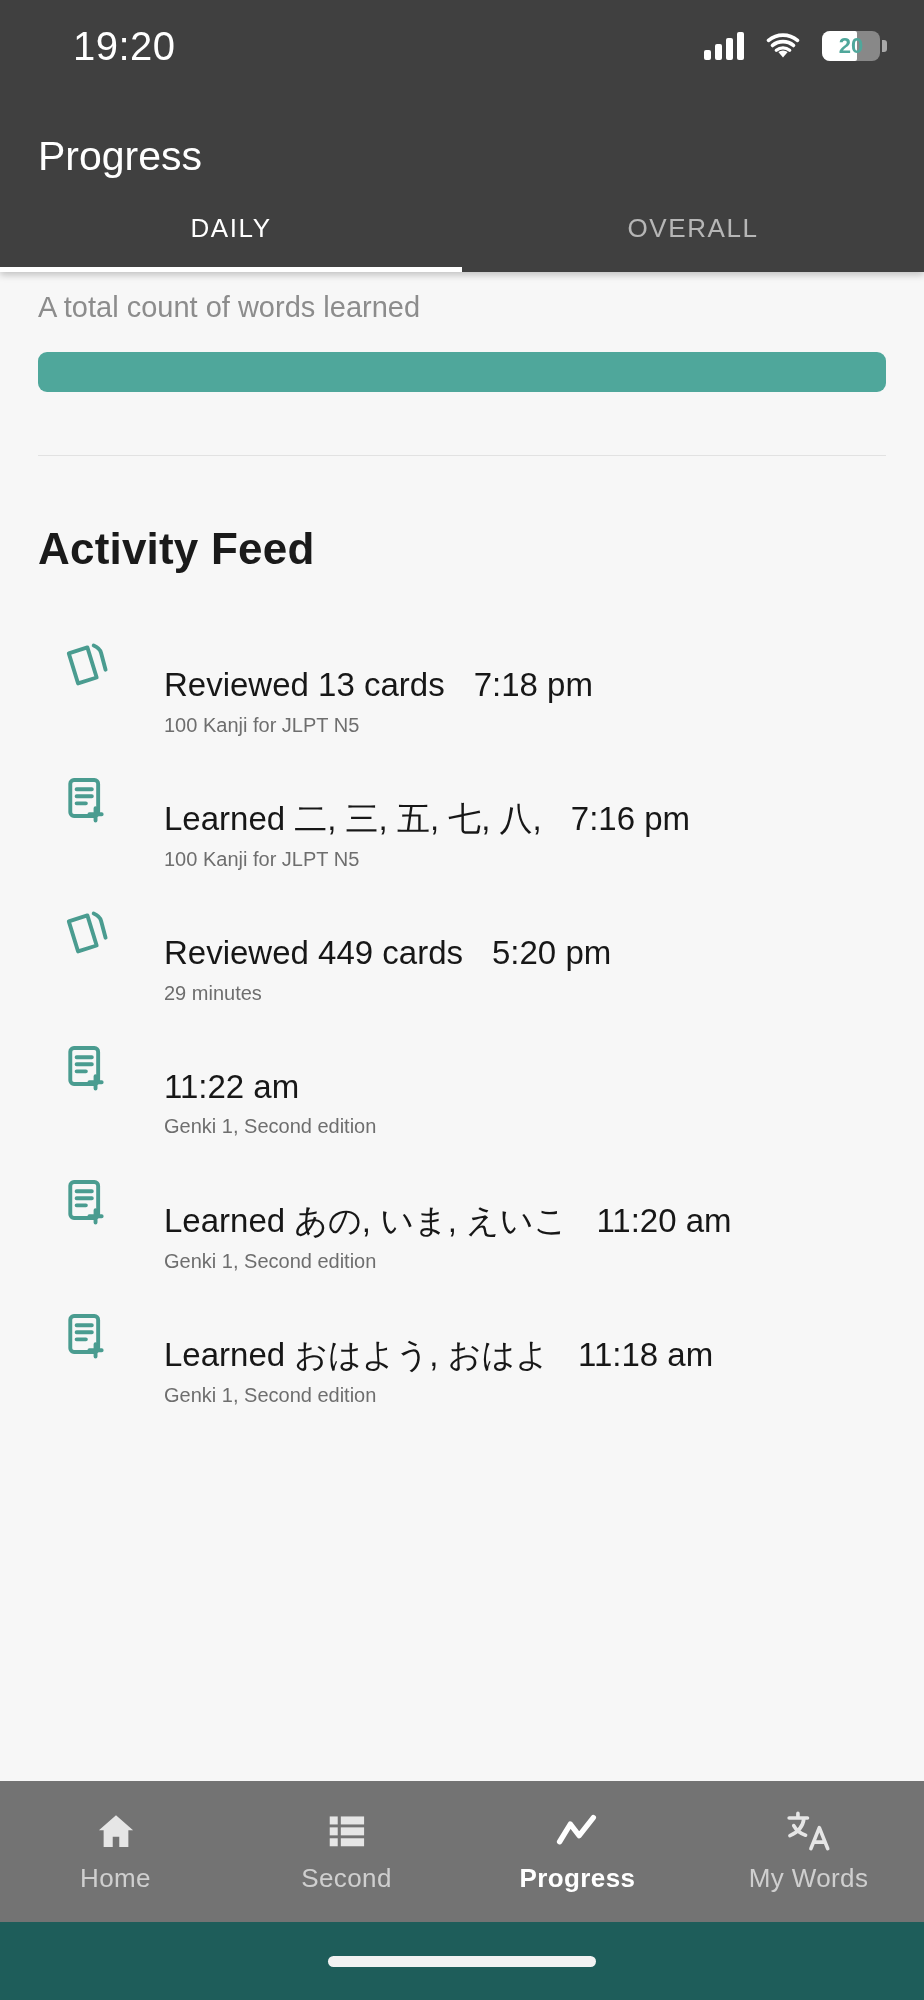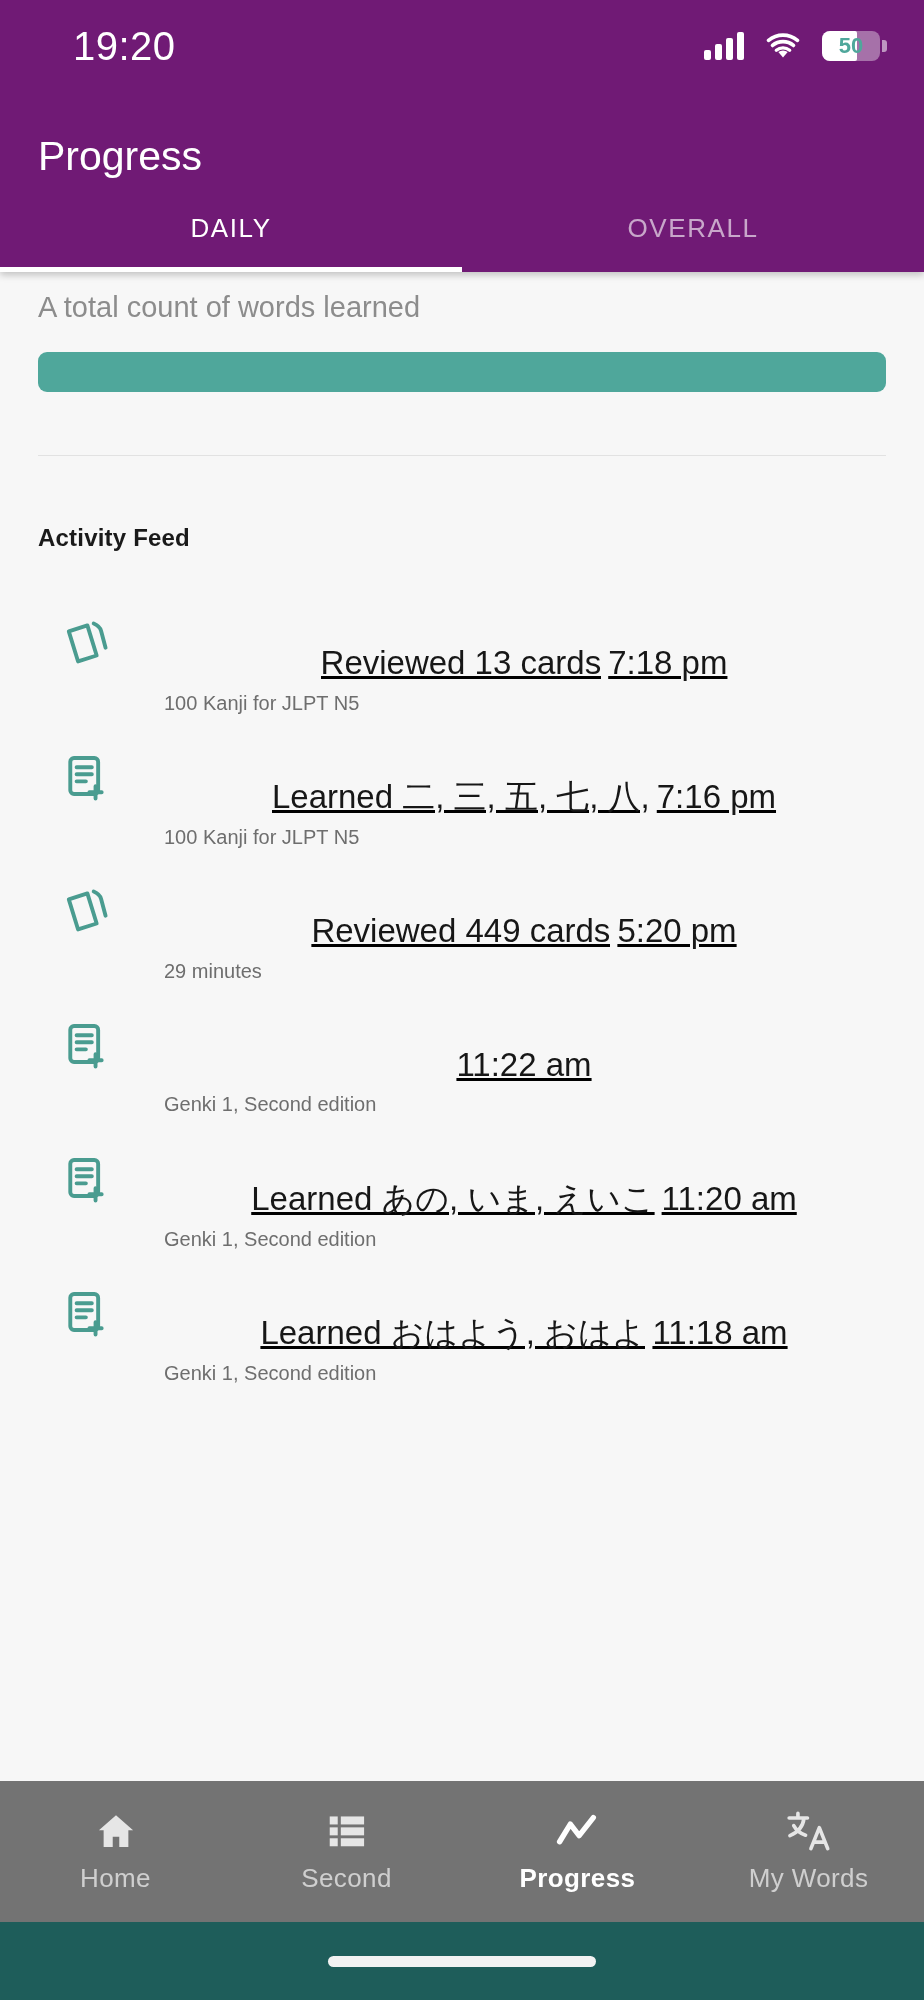--- a/index.html
+++ b/index.html
@@ -6,21 +6,21 @@
   html, body {
     width:924px; height:2000px;
     font-family:"Liberation Sans", sans-serif;
     background:#F7F7F7;
     overflow:hidden;
   }
   .phone { position:relative; width:924px; height:2000px; display:flex; flex-direction:column; }
 
   
   .appbar {
-    background:#701a75;
+    background:#404040;
     flex:0 0 auto;
     position:relative;
     box-shadow:0 3px 7px rgba(0,0,0,0.22);
     z-index:5;
   }
   .statusbar {
     height:92px;
     display:flex; align-items:center; justify-content:space-between;
     padding:0 44px 0 73px;
   }
@@ -76,37 +76,37 @@
   }
   .summary-label {
     color:#8C8C8C; font-size:29px; padding:18px 0 0 0; line-height:1.2;
   }
   .summary-bar {
     margin-top:27px; height:40px; border-radius:9px; background:#4FA79B;
   }
   .divider { height:1px; background:#E2E2E2; margin:63px 0 0 0; }
 
   .feed-title {
-    font-size:24px; font-weight:700; color:#1A1A1A;
+    font-size:44px; font-weight:700; color:#1A1A1A;
     padding:68px 0 0 0; letter-spacing:0.2px;
   }
 
   .feed { margin-top:60px; }
   .feed-row {
     display:flex; align-items:flex-start;
     height:134px;
   }
   .feed-icon {
     flex:0 0 78px; width:78px; padding-top:6px;
     display:flex; justify-content:flex-start; align-items:flex-start;
     margin-left:24px;
   }
   .feed-body { flex:1 1 auto; min-width:0; padding-left:24px; }
   .feed-main {
-    display:flex; align-items:baseline; justify-content:center; gap:7px;text-decoration:underline;
+    display:flex; align-items:baseline; justify-content:flex-start; gap:29px;
   }
   .feed-heading {
     font-size:33px; color:#171717; white-space:nowrap; overflow:hidden;
     line-height:1.25;
   }
   .feed-time {
     font-size:33px; color:#171717; white-space:nowrap; flex:0 0 auto;
     padding-right:2px;
     margin-top:32px;
   }
@@ -156,21 +156,21 @@
         <span class="wifi">
           <svg width="34" height="26" viewBox="0 0 24 18">
             <path d="M12 17.2 8.7 13.3a5.1 5.1 0 0 1 6.6 0L12 17.2Z" fill="#fff"></path>
             <path d="M4.6 8.6a11.6 11.6 0 0 1 14.8 0" stroke="#fff" stroke-width="2.6" fill="none" stroke-linecap="round"></path>
             <path d="M7.3 12.0a7.5 7.5 0 0 1 9.4 0" stroke="#fff" stroke-width="2.4" fill="none" stroke-linecap="round"></path>
             <path d="M1.8 5.0a16 16 0 0 1 20.4 0" stroke="#fff" stroke-width="2.6" fill="none" stroke-linecap="round"></path>
           </svg>
         </span>
         <span class="battery">
           <span class="fill"></span>
-          <span class="lvl">50</span>
+          <span class="lvl">20</span>
         </span>
       </div>
     </div>
 
     <div class="appbar-title">Progress</div>
 
     <div class="tabs">
       <div class="tab active">DAILY</div>
       <div class="tab">OVERALL</div>
       <div class="tab-indicator"></div>

